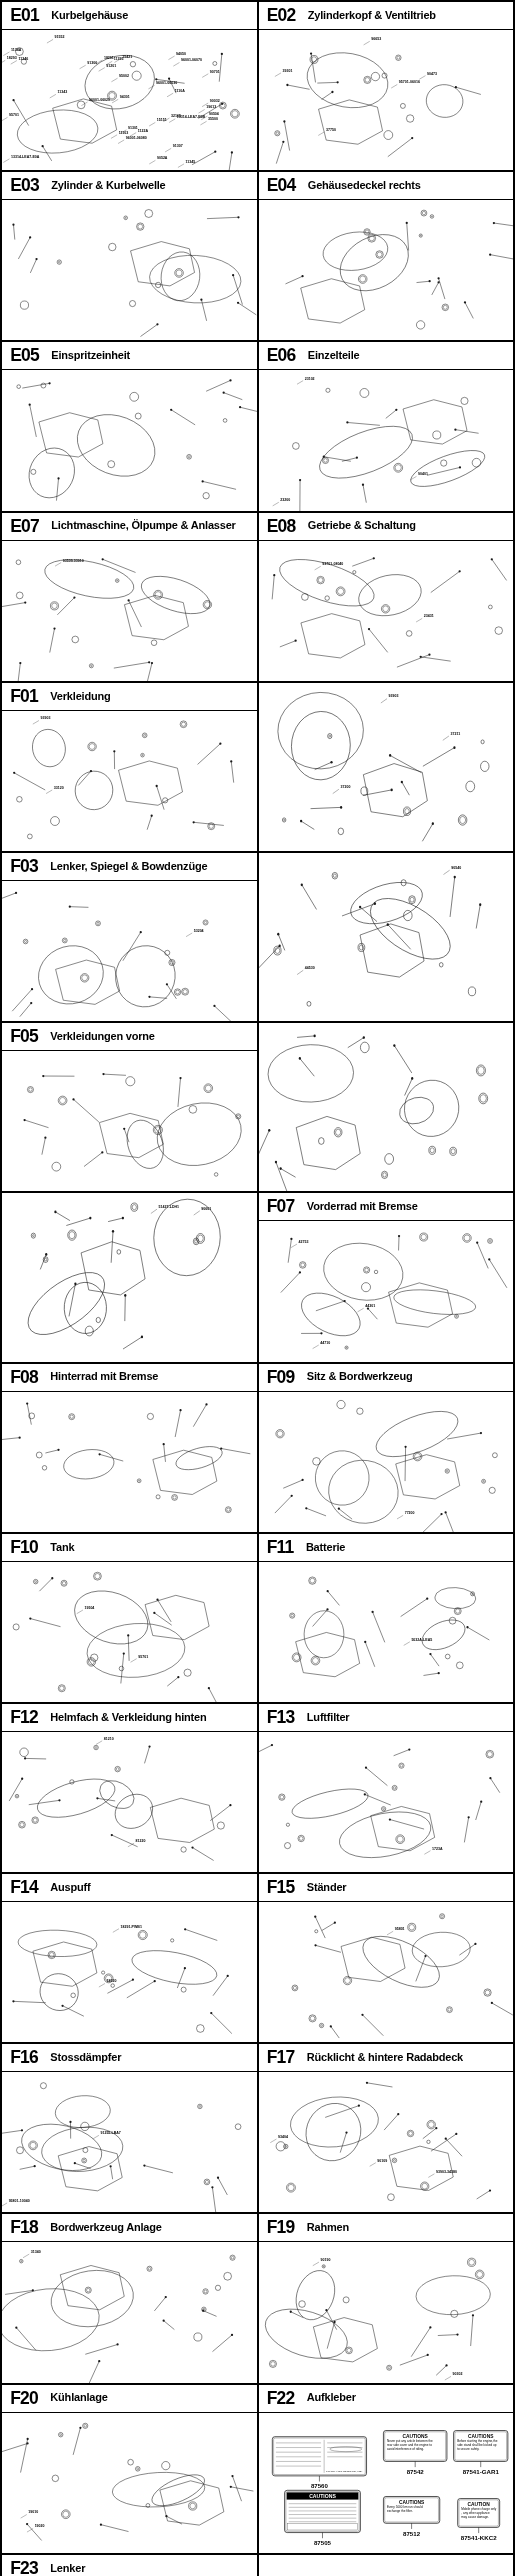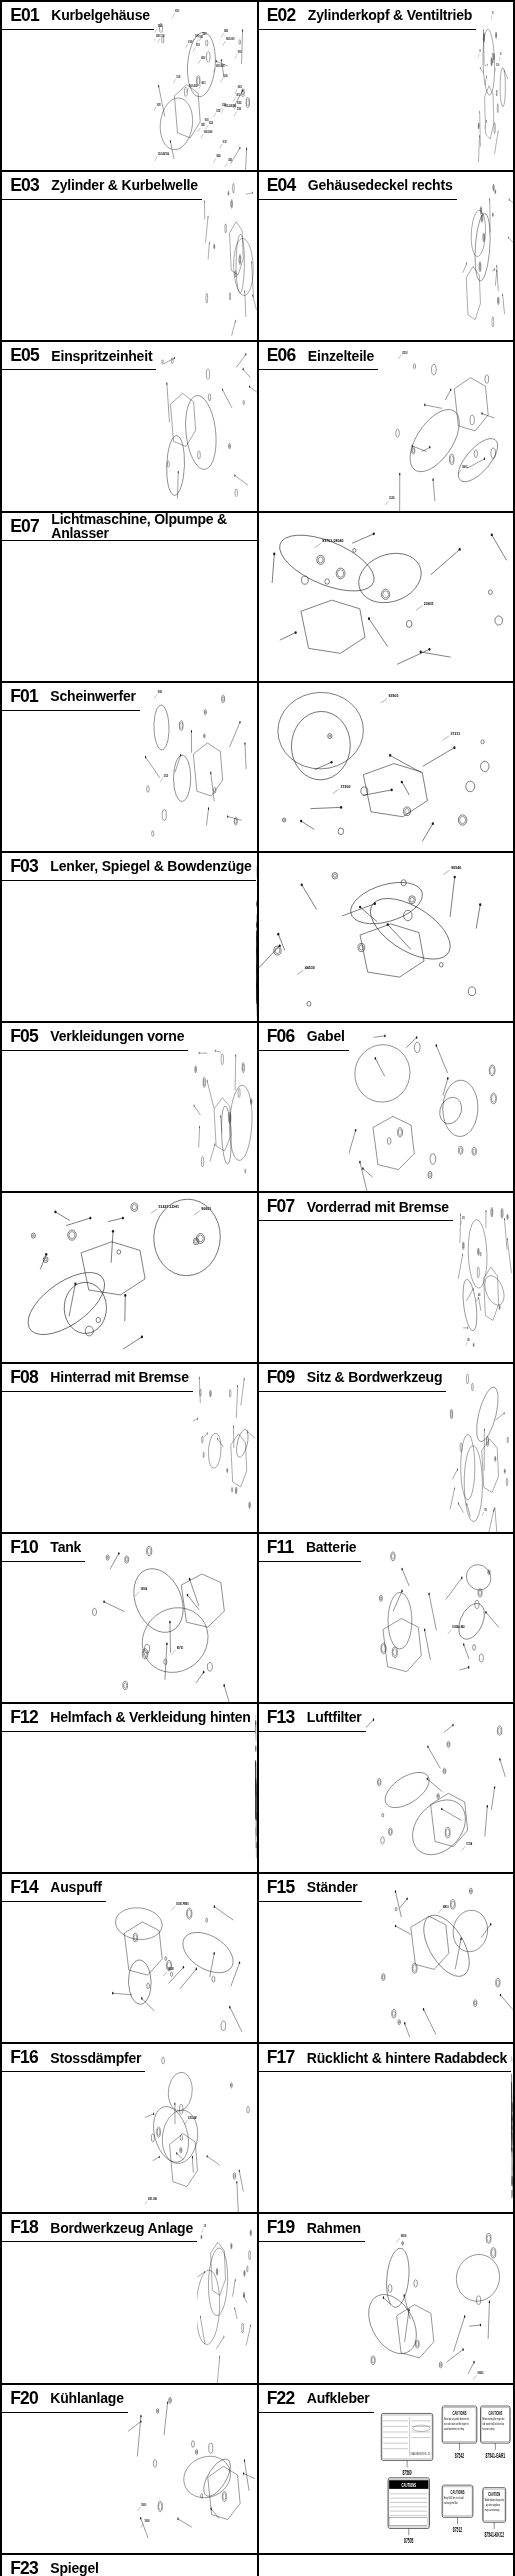--- a/index.html
+++ b/index.html
@@ -1,24 +1,24 @@
 <!DOCTYPE html>
 <html style="font-size:8.2px"><head>
 <meta charset="utf-8">
 <style>
   html,body{margin:0;padding:0;background:#fff;}
   .page{width:515px;height:2725px;background:#fff;font-family:"Liberation Sans",sans-serif;}
   .grid{display:grid;grid-template-columns:1fr 1fr;grid-template-rows:repeat(16,1fr);
         width:515px;height:2725px;box-sizing:border-box;border:1px solid #000;background:#fff;}
-  .cell{border:0.5px solid #000;display:flex;flex-direction:row;overflow:hidden;background:#fff;box-sizing:border-box;}
+  .cell{border:0.5px solid #000;display:flex;flex-direction:column;overflow:hidden;background:#fff;box-sizing:border-box;}
   .cell-header{height:28px;min-height:28px;border-bottom:1px solid #000;display:flex;align-items:center;
                padding:0 4.1px 0 8.2px;gap:12.4px;box-sizing:border-box;}
   .code{font-weight:bold;font-size:17.5px;letter-spacing:-0.8px;color:#000;white-space:nowrap;
         font-family:"Liberation Sans",sans-serif;transform:scaleY(1.05);}
-  .title{font-weight:bold;font-size:14px;line-height:1.03;letter-spacing:-0.2px;color:#000;
+  .title{font-weight:bold;font-size:11px;line-height:1.03;letter-spacing:-0.2px;color:#000;
          font-family:"Liberation Sans",sans-serif;}
   .cell-body{flex:1;position:relative;overflow:hidden;}
   .cell-body svg{display:block;width:100%;height:100%;}
 </style>
 </head>
 <body>
 
 <div class="page">
   <div class="grid">
       <div class="cell">
@@ -394,20 +394,24 @@
             <line x1="45.42098434059881" y1="119.53437256044708" x2="-2.3097602973245515" y2="127.57409027411973" stroke="#1a1a1a" stroke-width="1"></line>
             <circle cx="45.42098434059881" cy="119.53437256044708" r="2.2" fill="#1a1a1a"></circle>
             <line x1="102.54668071633205" y1="169.9203685321845" x2="93.26769086008159" y2="216.4508962364018" stroke="#1a1a1a" stroke-width="1"></line>
             <circle cx="102.54668071633205" cy="169.9203685321845" r="2.2" fill="#1a1a1a"></circle>
             <line x1="115.55236803367734" y1="41.79804842919111" x2="103.55236803367734" y2="48.79804842919111" stroke="#1a1a1a" stroke-width="0.6"></line>
             <text x="118.55236803367734" y="39.79804842919111" font-size="7" fill="#000" font-family="&quot;Liberation Sans&quot;,sans-serif" font-weight="bold">93509-03010</text>
           </svg>
         </div>
       </div>
       <div class="cell">
+        <div class="cell-header">
+          <span class="code">E08</span>
+          <span class="title">Getriebe &amp; Schaltung</span>
+        </div>
         <div class="cell-body">
           <svg viewBox="0 0 497 272" preserveAspectRatio="none">
             <ellipse cx="255.73462849482894" cy="105.11053486494347" rx="61.8438102141954" ry="38.64090988598764" fill="none" stroke="#1a1a1a" stroke-width="1" transform="rotate(-12 255.73462849482894 105.11053486494347)"></ellipse>
             <ellipse cx="132.56944376975298" cy="80.96314062830061" rx="96.35093848221004" ry="35.63739024172537" fill="none" stroke="#1a1a1a" stroke-width="1" transform="rotate(18 132.56944376975298 80.96314062830061)"></ellipse>
             <path d="M81.89649612409994,158.94402558915317 l60,-18 l55,14 l10,46 l-48,26 l-62,-8 z" fill="none" stroke="#1a1a1a" stroke-width="1"></path>
             <circle cx="451.8159253813792" cy="128.02031474700198" r="3.7194085917435586" fill="none" stroke="#1a1a1a" stroke-width="1"></circle>
             <circle cx="293.20538843865506" cy="179.38780465326272" r="5.522036152426153" fill="none" stroke="#1a1a1a" stroke-width="1"></circle>
             <circle cx="186.13720256602392" cy="60.38977529085241" r="3.091394701972604" fill="none" stroke="#1a1a1a" stroke-width="1"></circle>
             <circle cx="89.63445623288862" cy="108.55398092232645" r="6.648623103741556" fill="none" stroke="#1a1a1a" stroke-width="1"></circle>
             <circle cx="133.1325288140215" cy="110.79033125704154" r="4.372817527502775" fill="none" stroke="#1a1a1a" stroke-width="1"></circle>
@@ -437,21 +441,21 @@
             <line x1="318.75369103625417" y1="150.19917634129524" x2="306.75369103625417" y2="157.19917634129524" stroke="#1a1a1a" stroke-width="0.6"></line>
             <text x="321.75369103625417" y="148.19917634129524" font-size="7" fill="#000" font-family="&quot;Liberation Sans&quot;,sans-serif" font-weight="bold">23431</text>
             <line x1="120.64359897747636" y1="49.0775610152632" x2="108.64359897747636" y2="56.0775610152632" stroke="#1a1a1a" stroke-width="0.6"></line>
             <text x="123.64359897747636" y="47.0775610152632" font-size="7" fill="#000" font-family="&quot;Liberation Sans&quot;,sans-serif" font-weight="bold">93701-08040</text>
           </svg>
         </div>
       </div>
       <div class="cell">
         <div class="cell-header">
           <span class="code">F01</span>
-          <span class="title">Scheinwerfer</span>
+          <span class="title">Verkleidung</span>
         </div>
         <div class="cell-body">
           <svg viewBox="0 0 497 272" preserveAspectRatio="none">
             <ellipse cx="179.6564029622823" cy="154.1056093107909" rx="36.61696241935715" ry="37.46741445106454" fill="none" stroke="#1a1a1a" stroke-width="1" transform="rotate(21 179.6564029622823 154.1056093107909)"></ellipse>
             <ellipse cx="91.63221533875912" cy="71.9268730073236" rx="31.923014500644058" ry="36.50452656042762" fill="none" stroke="#1a1a1a" stroke-width="1" transform="rotate(-13 91.63221533875912 71.9268730073236)"></ellipse>
             <path d="M227.54121734993532,114.90416287444532 l60,-18 l55,14 l10,46 l-48,26 l-62,-8 z" fill="none" stroke="#1a1a1a" stroke-width="1"></path>
             <circle cx="175.94133953214623" cy="68.88742762082256" r="8.201982095371932" fill="none" stroke="#1a1a1a" stroke-width="1"></circle>
             <circle cx="175.94133953214623" cy="68.88742762082256" r="5.701982095371932" fill="none" stroke="#1a1a1a" stroke-width="0.8"></circle>
             <circle cx="54.39778286847286" cy="243.34033759939484" r="4.6758027649484575" fill="none" stroke="#1a1a1a" stroke-width="1"></circle>
             <circle cx="103.43712695408612" cy="213.46255612722598" r="8.673310931771994" fill="none" stroke="#1a1a1a" stroke-width="1"></circle>
@@ -659,24 +663,20 @@
             <line x1="198.19295104476623" y1="44.86217089463025" x2="242.0632184288241" y2="47.18416354941826" stroke="#1a1a1a" stroke-width="1"></line>
             <circle cx="198.19295104476623" cy="44.86217089463025" r="2.2" fill="#1a1a1a"></circle>
             <line x1="195.94205769943073" y1="196.75797599367797" x2="160.16262190207817" y2="224.13993515857493" stroke="#1a1a1a" stroke-width="1"></line>
             <circle cx="195.94205769943073" cy="196.75797599367797" r="2.2" fill="#1a1a1a"></circle>
             <line x1="84.76043674396351" y1="168.16967420629226" x2="77.88644804775156" y2="201.16001534431155" stroke="#1a1a1a" stroke-width="1"></line>
             <circle cx="84.76043674396351" cy="168.16967420629226" r="2.2" fill="#1a1a1a"></circle>
           </svg>
         </div>
       </div>
       <div class="cell">
-        <div class="cell-header">
-          <span class="code">F06</span>
-          <span class="title">Gabel</span>
-        </div>
         <div class="cell-body">
           <svg viewBox="0 0 497 272" preserveAspectRatio="none">
             <ellipse cx="337.1333364257589" cy="138.0122766061686" rx="53.144031839910895" ry="45.452359101735055" fill="none" stroke="#1a1a1a" stroke-width="1" transform="rotate(-4 337.1333364257589 138.0122766061686)"></ellipse>
             <ellipse cx="101.13222255371511" cy="81.47361655952409" rx="83.47323890775442" ry="46.394193736603484" fill="none" stroke="#1a1a1a" stroke-width="1" transform="rotate(-1 101.13222255371511 81.47361655952409)"></ellipse>
             <ellipse cx="307.79271494597197" cy="141.5994119294919" rx="33.57999512925744" ry="20.868596023181453" fill="none" stroke="#1a1a1a" stroke-width="1" transform="rotate(-11 307.79271494597197 141.5994119294919)"></ellipse>
             <path d="M72.65339355450124,169.08068999648094 l60,-18 l55,14 l10,46 l-48,26 l-62,-8 z" fill="none" stroke="#1a1a1a" stroke-width="1"></path>
             <circle cx="245.20529045024887" cy="245.61337887705304" r="5.968233028426766" fill="none" stroke="#1a1a1a" stroke-width="1"></circle>
             <circle cx="245.20529045024887" cy="245.61337887705304" r="3.4682330284267664" fill="none" stroke="#1a1a1a" stroke-width="0.8"></circle>
             <circle cx="254.14909837418236" cy="219.85683057270944" r="8.64201134769246" fill="none" stroke="#1a1a1a" stroke-width="1"></circle>
             <circle cx="379.0881255909335" cy="207.47404757118784" r="6.537906458135694" fill="none" stroke="#1a1a1a" stroke-width="1"></circle>
@@ -1495,21 +1495,21 @@
               <text x="395" y="204" font-size="6" fill="#000" font-family="&quot;Liberation Sans&quot;,sans-serif">may cause damage.</text>
               <line x1="429" y1="222" x2="429" y2="233" stroke="#000" stroke-width="1"></line>
               <text x="429" y="246" font-size="12" fill="#000" font-family="&quot;Liberation Sans&quot;,sans-serif" text-anchor="middle" font-weight="bold">87541-KKC2</text>
             </g>
           </svg>
         </div>
       </div>
       <div class="cell">
         <div class="cell-header">
           <span class="code">F23</span>
-          <span class="title">Spiegel</span>
+          <span class="title">Lenker</span>
         </div>
       </div>
       <div class="cell">
         <div class="cell-header">
           <span class="code"></span>
           <span class="title"></span>
         </div>
       </div>
     </div>
 </div>

